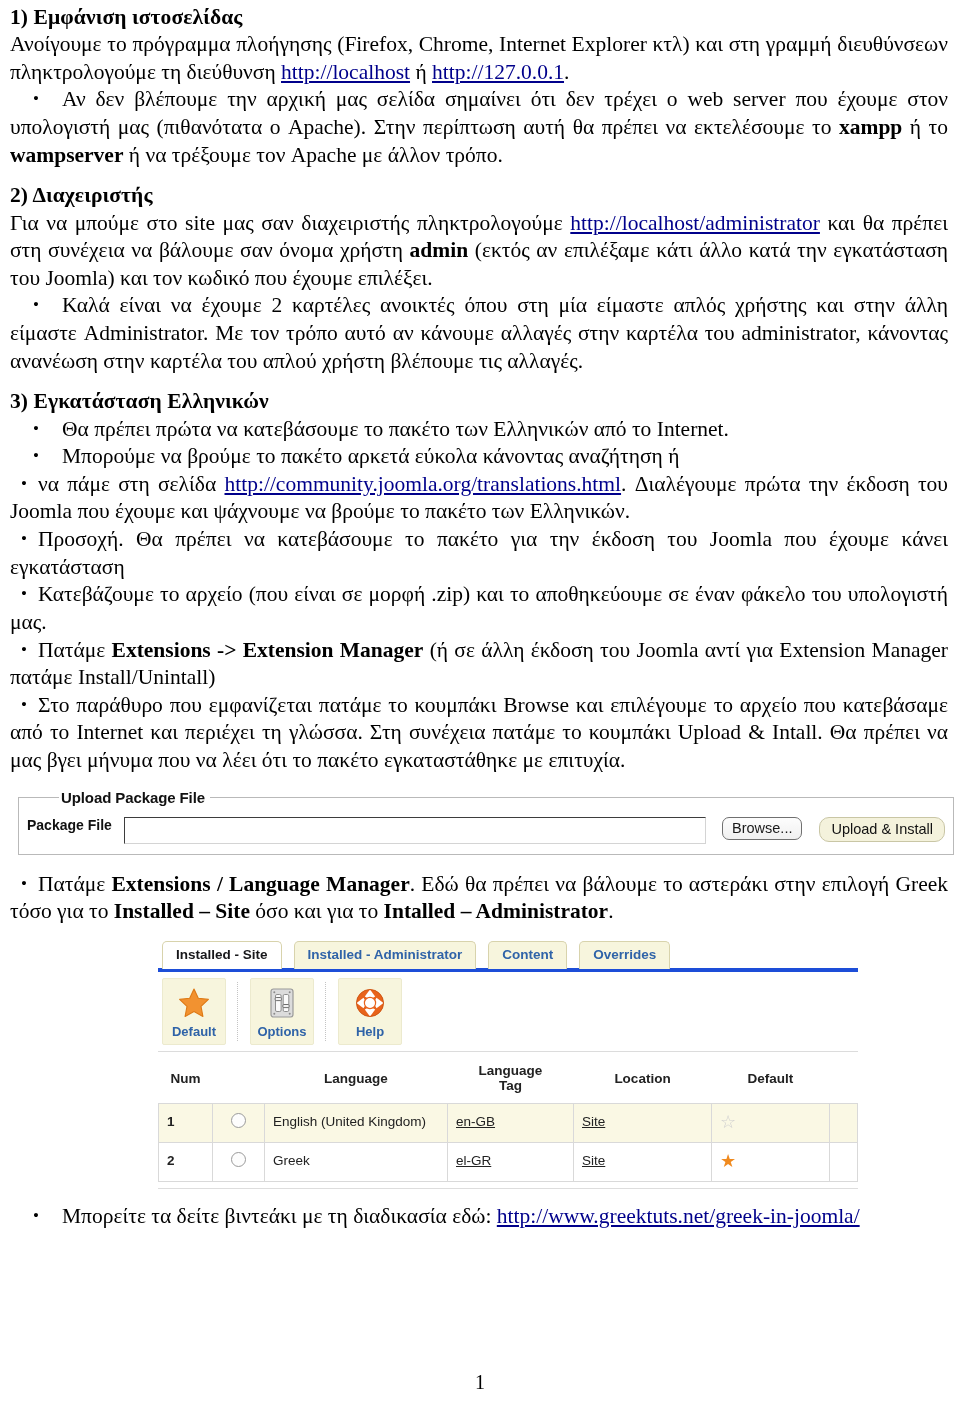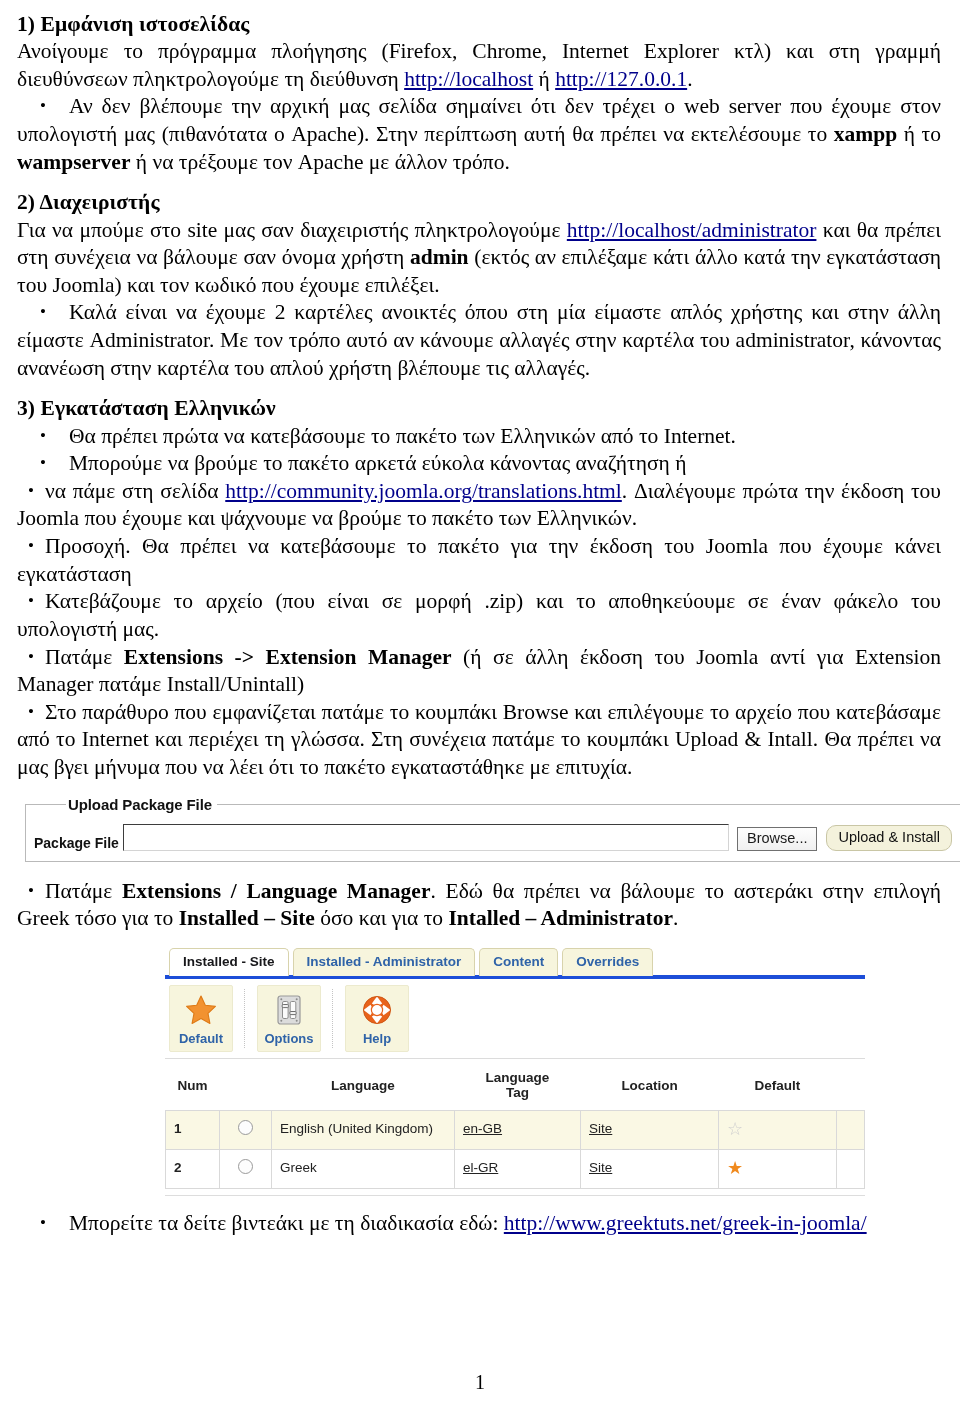--- a/index.html
+++ b/index.html
@@ -12,21 +12,21 @@
     height: 1406px;
     font-family: "Liberation Serif", "DejaVu Serif", serif;
     color: #000000;
     position: relative;
     overflow: hidden;
   }
   .page {
     position: relative;
     width: 960px;
     height: 1406px;
-    padding: 7px;
+    padding: 0;
     box-sizing: border-box;
   }
   .doc-body {
     padding: 4px 12px 0 10px;
   }
 
   
   h2.section-heading {
     font-size: 21.5px;
     font-weight: bold;
@@ -91,22 +91,22 @@
   legend.upload-lg {
     font-size: 15px;
     font-weight: bold;
     color: #111;
     padding: 0 5px 0 2px;
     letter-spacing: -0.1px;
     margin-left: 32px;
   }
   .upload-row {
     display: flex;
-    align-items: flex-end;
-    gap: 0;
+    align-items: flex-start;
+    gap: 8px;
     margin-top: 2px;
   }
   .pkg-label {
     font-size: 14px;
     font-weight: bold;
     color: #111;
     white-space: nowrap;
     padding-right: 4px;
   }
   .pkg-input {
@@ -117,21 +117,21 @@
     border-bottom-color: #d4d4d4;
     background: #ffffff;
     min-width: 0;
   }
   .btn-browse {
     font-family: "Liberation Sans", "DejaVu Sans", sans-serif;
     font-size: 14.5px;
     color: #1a1a1a;
     background: linear-gradient(#fdfdfd, #f0f0f0);
     border: 1px solid #707070;
-    border-radius: 0;
+    border-radius: 7px;
     padding: 2px 9px 3px 9px;
     margin-left: 8px;
     white-space: nowrap;
     line-height: 1.15;
   }
   .btn-upload {
     font-family: "Liberation Sans", "DejaVu Sans", sans-serif;
     font-size: 14.5px;
     color: #111;
     background: #f4f2dc;
@@ -146,21 +146,21 @@
   
   .shot-langmgr {
     margin: 15px 0 0 148px;
     width: 700px;
     font-family: "Liberation Sans", "DejaVu Sans", sans-serif;
     background: #ffffff;
   }
   .tabs-row {
     display: flex;
     align-items: flex-end;
-    gap: 4px;
+    gap: 12px;
     padding-left: 4px;
   }
   .tab {
     font-size: 13.5px;
     font-weight: bold;
     padding: 6px 13px 6px 13px;
     border: 1px solid #d8d3ac;
     border-bottom: none;
     border-radius: 5px 5px 0 0;
     background: #f7f5dd;

